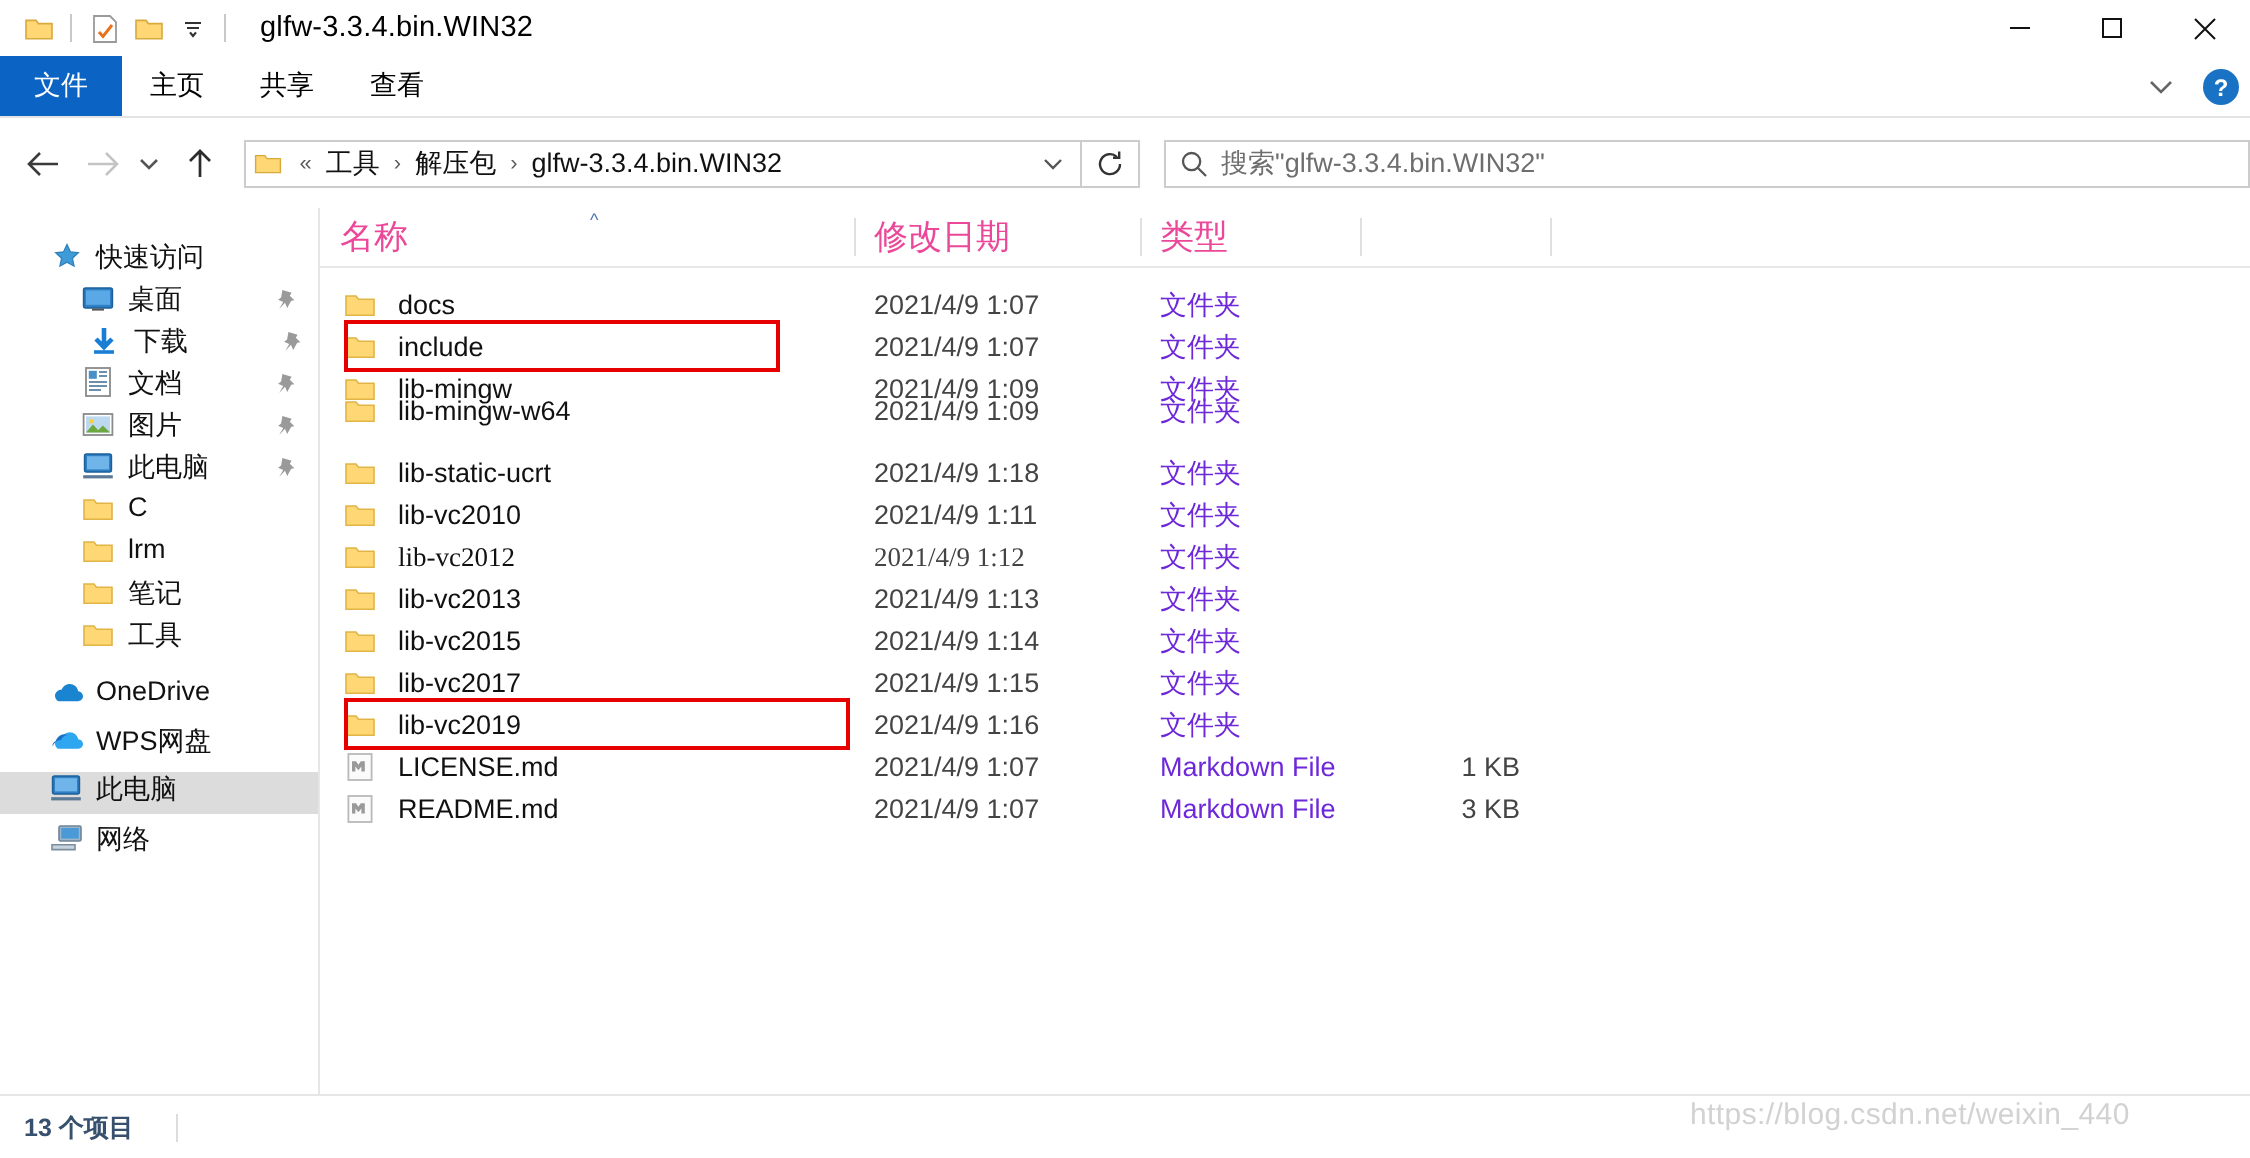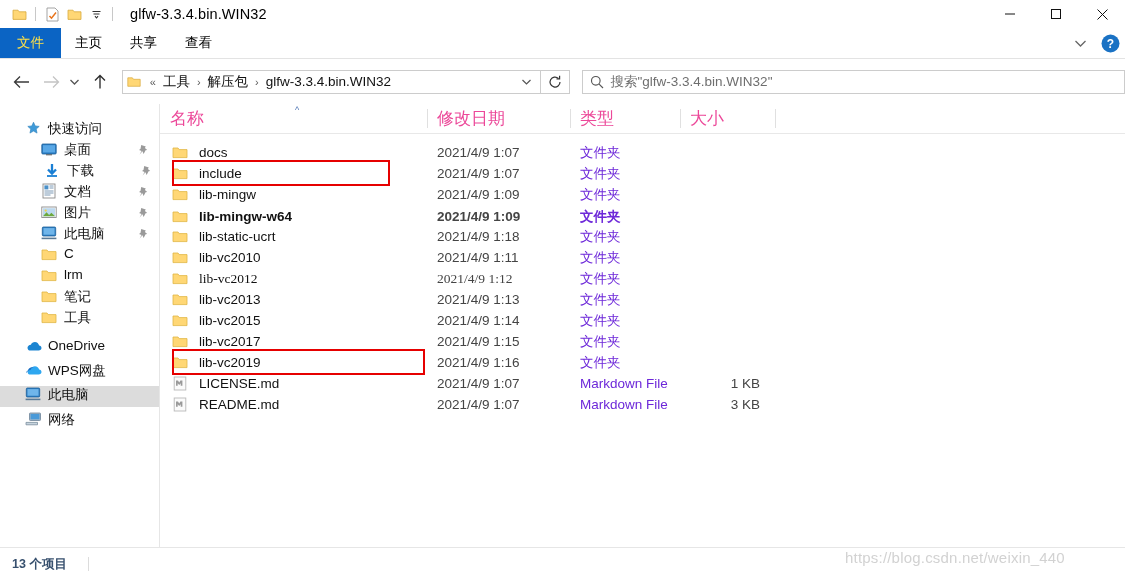--- a/index.html
+++ b/index.html
@@ -36,21 +36,21 @@
   #ribbon {
     position:absolute; left:0; top:28px; width:1125px; height:30px;
     background:#ffffff;
     display:flex; align-items:stretch;
   }
   .rtab {
     display:flex; align-items:center; justify-content:center;
     font-size:13.5px; color:#000; padding:0 14px; height:30px;
     white-space:nowrap;
   }
-  .rtab.file { background:#0b64c4; color:#fde047; padding:0 17px; }
+  .rtab.file { background:#0b64c4; color:#ffffff; padding:0 17px; }
   .ribbon-right { position:absolute; right:4px; top:0; height:30px; display:flex; align-items:center; gap:6px; }
   .chev-btn { width:26px; height:26px; display:flex; align-items:center; justify-content:center; }
   .help-btn { width:22px; height:22px; display:flex; align-items:center; justify-content:center; }
   #ribbon-underline {
     position:absolute; left:0; top:58px; width:1125px; height:1px; background:#e3e3e3;
   }
 
   
   #addrrow {
     position:absolute; left:0; top:59px; width:1125px; height:45px; background:#fff;
@@ -416,21 +416,20 @@
 
     <div id="filepane">
       <div id="colhdr">
         <div class="sort-caret" style="left:135px">^</div>
         <div class="col-cell" style="left:0;width:267px">名称</div>
         <div class="col-div" style="left:267px"></div>
         <div class="col-cell" style="left:267px;width:143px">修改日期</div>
         <div class="col-div" style="left:410px"></div>
         <div class="col-cell" style="left:410px;width:110px">类型</div>
         <div class="col-div" style="left:520px"></div>
-        <div class="col-cell" style="left:520px;width:95px">大小</div>
         <div class="col-div" style="left:615px"></div>
       </div>
       <div id="hdr-underline"></div>
       <div id="rows">
           <div class="row" style="top: 38px;">
             <div class="cell c-name">
               <span class="fico">
                 <svg width="16" height="13" viewBox="0 0 16 13">
                   <path d="M1 2h5l1.2 1.6H15v8H1z" fill="#ffd775" stroke="#e0b545" stroke-width=".8"></path>
                 </svg>
@@ -460,21 +459,21 @@
                 <svg width="16" height="13" viewBox="0 0 16 13">
                   <path d="M1 2h5l1.2 1.6H15v8H1z" fill="#ffd775" stroke="#e0b545" stroke-width=".8"></path>
                 </svg>
               </span>
               <span class="ftext">lib-mingw</span>
             </div>
             <div class="cell c-date">2021/4/9 1:09</div>
             <div class="cell c-type">文件夹</div>
             <div class="cell c-size"></div>
           </div>
-          <div class="row" style="top: 102px; font-weight: bold;">
+          <div class="row" style="top: 91px;">
             <div class="cell c-name">
               <span class="fico">
                 <svg width="16" height="13" viewBox="0 0 16 13">
                   <path d="M1 2h5l1.2 1.6H15v8H1z" fill="#ffd775" stroke="#e0b545" stroke-width=".8"></path>
                 </svg>
               </span>
               <span class="ftext">lib-mingw-w64</span>
             </div>
             <div class="cell c-date">2021/4/9 1:09</div>
             <div class="cell c-type">文件夹</div>

